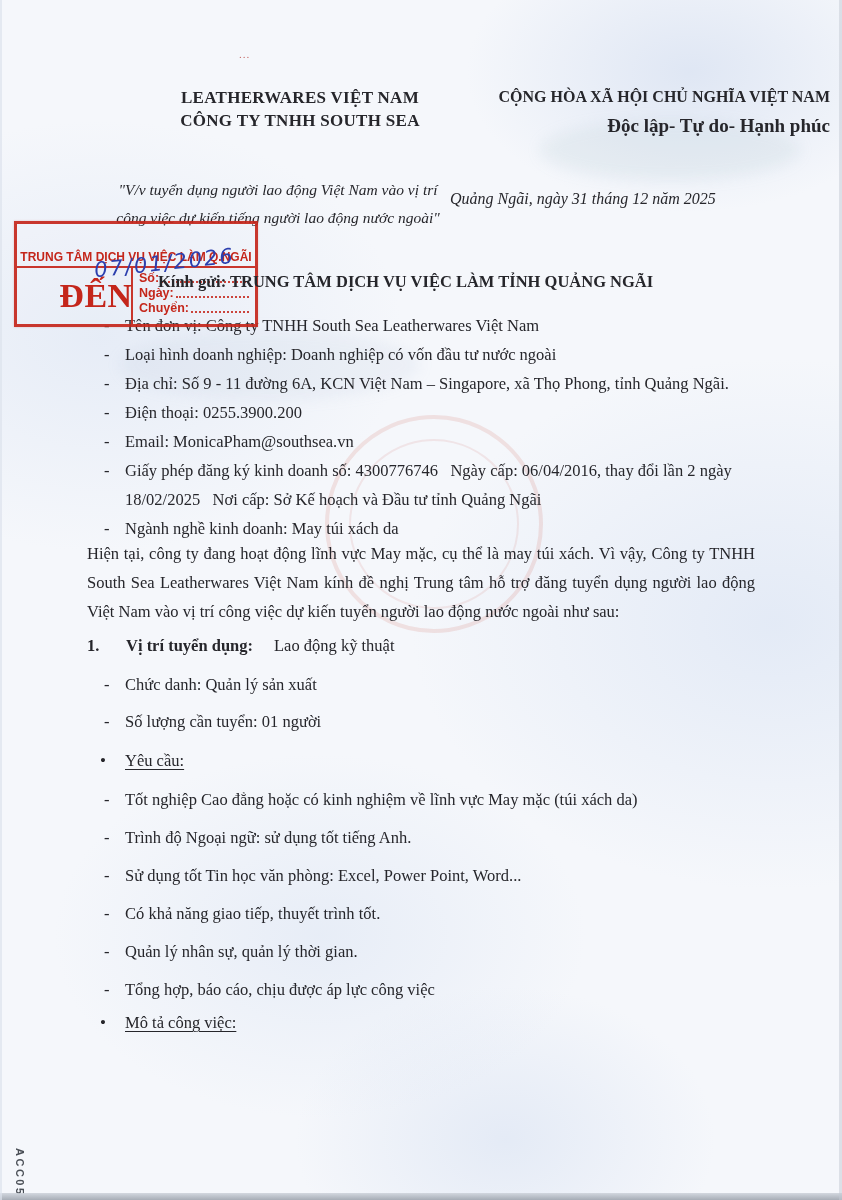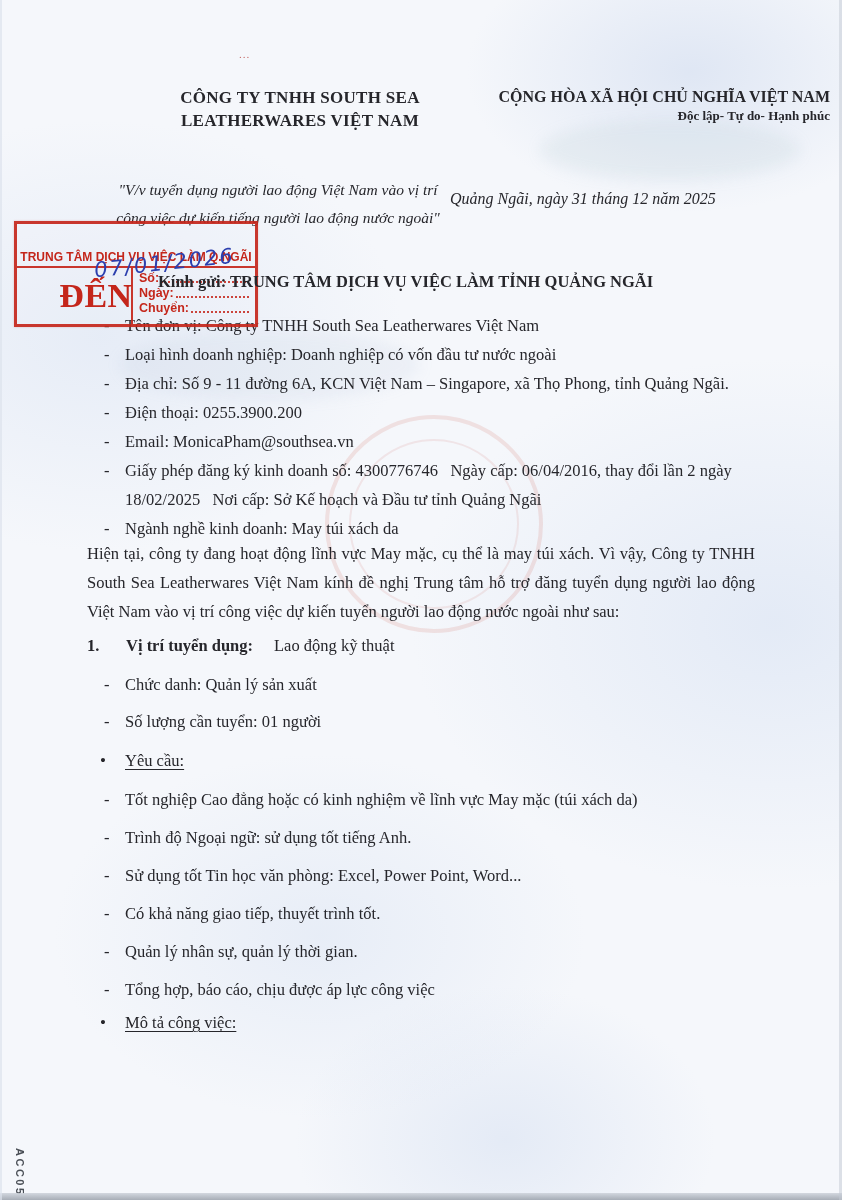--- a/index.html
+++ b/index.html
@@ -17,21 +17,21 @@
   }
   .abs{position:absolute;}
   .blot{position:absolute;filter:blur(7px);border-radius:50%;pointer-events:none;}
 
   
   #company-block{left:100px;top:86px;width:400px;text-align:center;z-index:2;}
   .company-line{font-weight:bold;font-size:17px;line-height:23px;letter-spacing:.3px;}
   .ref-number{font-size:16px;margin-top:8px;}
   #national-block{left:440px;top:86px;width:390px;text-align:right;z-index:2;}
   .national-title{font-weight:bold;font-size:16px;line-height:22px;}
-  .national-motto{font-weight:bold;font-size:13px;margin-top:0;}
+  .national-motto{font-weight:bold;font-size:19px;margin-top:7px;}
   #subject-block{left:82px;top:176px;width:392px;text-align:center;font-style:italic;font-size:15.5px;line-height:28px;z-index:2;}
   #date-line{left:450px;top:190px;width:380px;text-align:left;font-style:italic;font-size:16px;z-index:2;}
 
   
   #arrival-stamp{
     left:14px;top:221px;width:238px;z-index:4;
     border:3.5px solid rgba(196,38,27,.92);
     color:#c4261b;
     background:rgba(255,252,250,.06);
     box-shadow:0 0 2px rgba(196,38,27,.25);
@@ -97,22 +97,22 @@
     background:linear-gradient(#cdd2da,#99a0aa);opacity:.85;z-index:7;}
   #right-edge{right:0;top:0;width:3px;height:1200px;background:#c3c9d3;opacity:.5;z-index:7;}
   #left-edge{left:0;top:0;width:2px;height:1200px;background:#dde3ec;opacity:.7;z-index:7;}
 </style>
 </head>
 <body>
 
 <div id="page">
 
   <div class="abs" id="company-block">
+    <div class="company-line">LEATHERWARES VIỆT NAM</div>
     <div class="company-line">CÔNG TY TNHH SOUTH SEA</div>
-    <div class="company-line">LEATHERWARES VIỆT NAM</div>
   </div>
 
   <div class="abs" id="national-block">
     <div class="national-title">CỘNG HÒA XÃ HỘI CHỦ NGHĨA VIỆT NAM</div>
     <div class="national-motto">Độc lập- Tự do- Hạnh phúc</div>
   </div>
 
   <div class="abs" id="subject-block">
     <div>"V/v tuyển dụng người lao động Việt Nam vào vị trí</div>
     <div>công việc dự kiến tiếng người lao động nước ngoài"</div>

